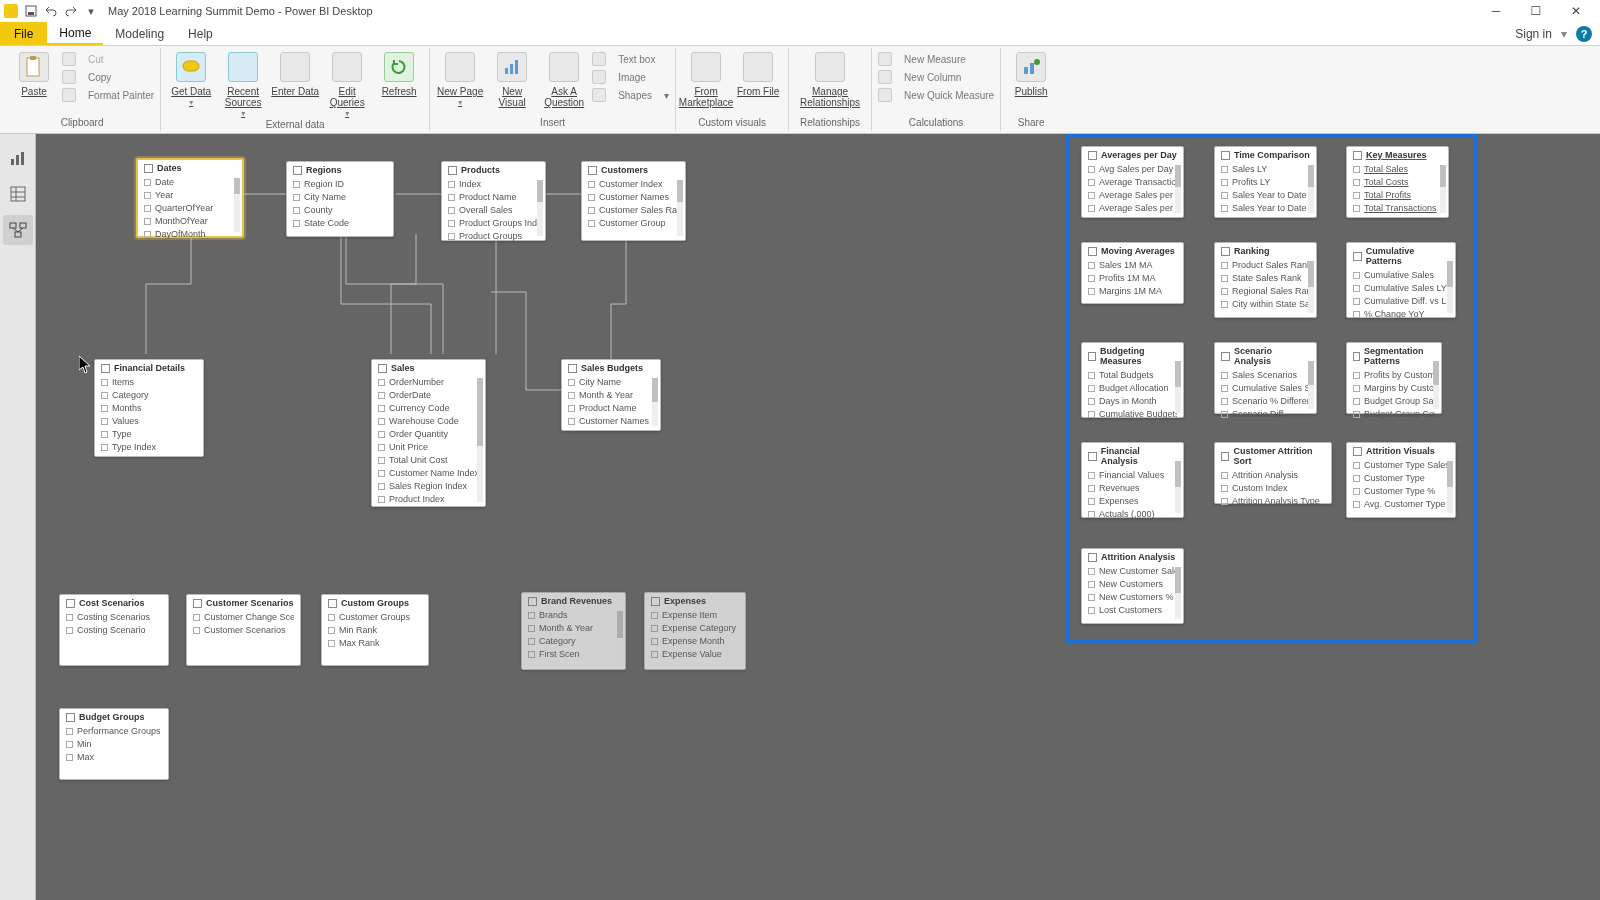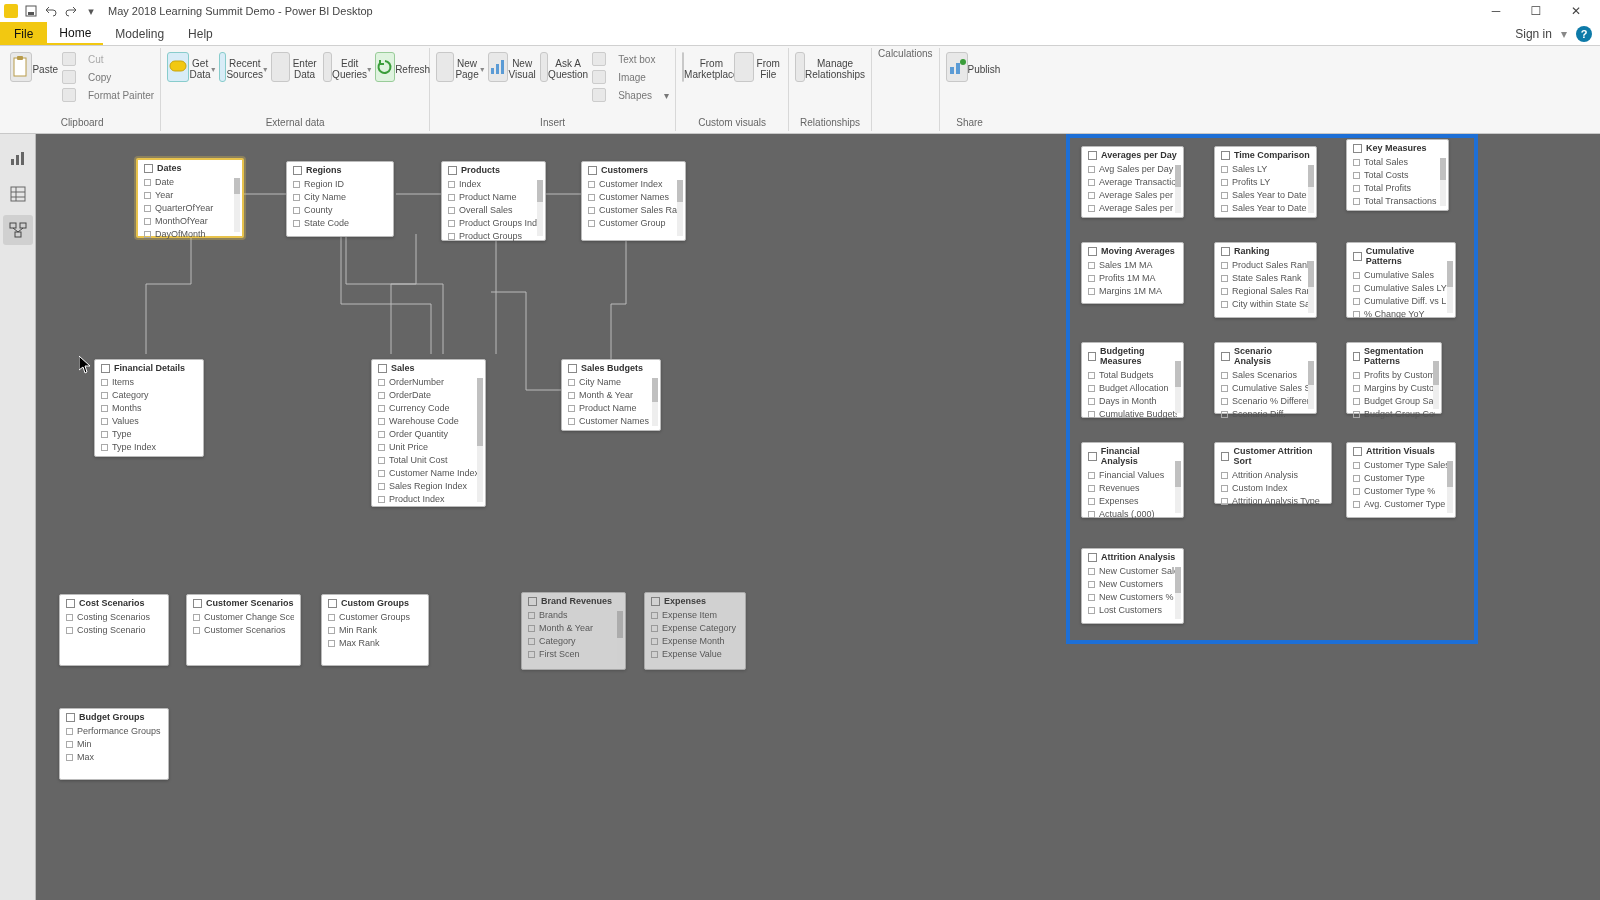--- a/index.html
+++ b/index.html
@@ -20,21 +20,21 @@
   .menustrip .tab.active { border-bottom:2px solid #f2c811; color:#111; }
   .menustrip .right { margin-left:auto; display:flex; align-items:center; gap:9px; padding-right:8px; color:#444;}
   .menustrip .help-dot { width:16px;height:16px;border-radius:50%;background:#0d7aa8;color:#fff;display:flex;align-items:center;justify-content:center;font-size:11px;font-weight:bold;}
 
   
   .ribbon { height:88px; background:#f6f6f6; border-bottom:1px solid #c8c8c8; display:flex; padding:2px 4px; }
   .group { display:flex; flex-direction:column; border-right:1px solid #d8d8d8; padding:0 6px; }
   .group:last-child { border-right:none; }
   .group .controls { flex:1; display:flex; align-items:flex-start; gap:4px; padding-top:2px;}
   .group .label { height:14px; text-align:center; font-size:10px; color:#666; }
-  .bigbtn { width:48px; display:flex; flex-direction:row; align-items:center; text-align:center; font-size:10px; color:#444; line-height:11px; padding-top:2px;}
+  .bigbtn { width:48px; display:flex; flex-direction:column; align-items:center; text-align:center; font-size:10px; color:#444; line-height:11px; padding-top:2px;text-decoration:underline;}
   .bigbtn .bicon { width:30px; height:30px; margin-bottom:4px; background:#e8e8e8; border:1px solid #c8c8c8; border-radius:3px; display:flex; align-items:center; justify-content:center;}
   .bigbtn .bicon.accent { background:#d8ecf7; border-color:#8cc; }
   .bigbtn .bicon.green { background:#dff3df; border-color:#9c9; }
   .smallstack { display:flex; flex-direction:column; gap:4px; font-size:10px; color:#777; padding-top:2px;}
   .smallstack .sb { display:flex; align-items:center; gap:12px; white-space:nowrap;}
   .smallstack .sb .sico { width:14px;height:14px;background:#e8e8e8;border:1px solid #ccc;border-radius:2px;}
   .smallstack .sb.disabled { color:#aaa; }
 
   
   .viewrail { position:absolute; top:134px; left:0; width:36px; bottom:0; background:#e6e6e6; border-right:1px solid #bbb; display:flex; flex-direction:column; padding-top:6px;}
@@ -234,20 +234,36 @@
     <div class="controls">
       <div class="bigbtn" style="width:70px;">
           <div class="bicon"></div>
           <span>Manage Relationships</span>
         </div>
     </div>
     <div class="label">Relationships</div>
   </div>
 
   <div class="group">
+    <div class="controls">
+      <div class="smallstack">
+        <div class="sb">
+            <span class="sico"></span>
+            <span>New Measure</span>
+          </div>
+        <div class="sb">
+            <span class="sico"></span>
+            <span>New Column</span>
+          </div>
+        <div class="sb">
+            <span class="sico"></span>
+            <span>New Quick Measure</span>
+          </div>
+      </div>
+    </div>
     <div class="label">Calculations</div>
   </div>
 
   <div class="group">
     <div class="controls">
       <div class="bigbtn">
           <div class="bicon">
             <svg width="20" height="20">
               <rect x="3" y="10" width="4" height="7" fill="#5b9bd5"></rect>
               <rect x="9" y="6" width="4" height="11" fill="#5b9bd5"></rect>
@@ -716,21 +732,21 @@
         </div>
         <div class="f">
           <span class="fi"></span>
           <span>Sales Year to Date L.</span>
         </div>
       </div>
       <div class="scroll">
         <div class="thumb" style="top:0;height:45%;"></div>
       </div>
   </div>
-  <div class="tbl" style="left:1310px; top:5px; width:103px; height:72px;">
+  <div class="tbl" style="left:1310px; top:12px; width:103px; height:72px;text-decoration:underline;">
     <div class="thead">
         <span class="tico"></span>
         <span>Key Measures</span>
       </div>
     <div class="fields">
         <div class="f">
           <span class="fi"></span>
           <span>Total Sales</span>
         </div>
         <div class="f">

